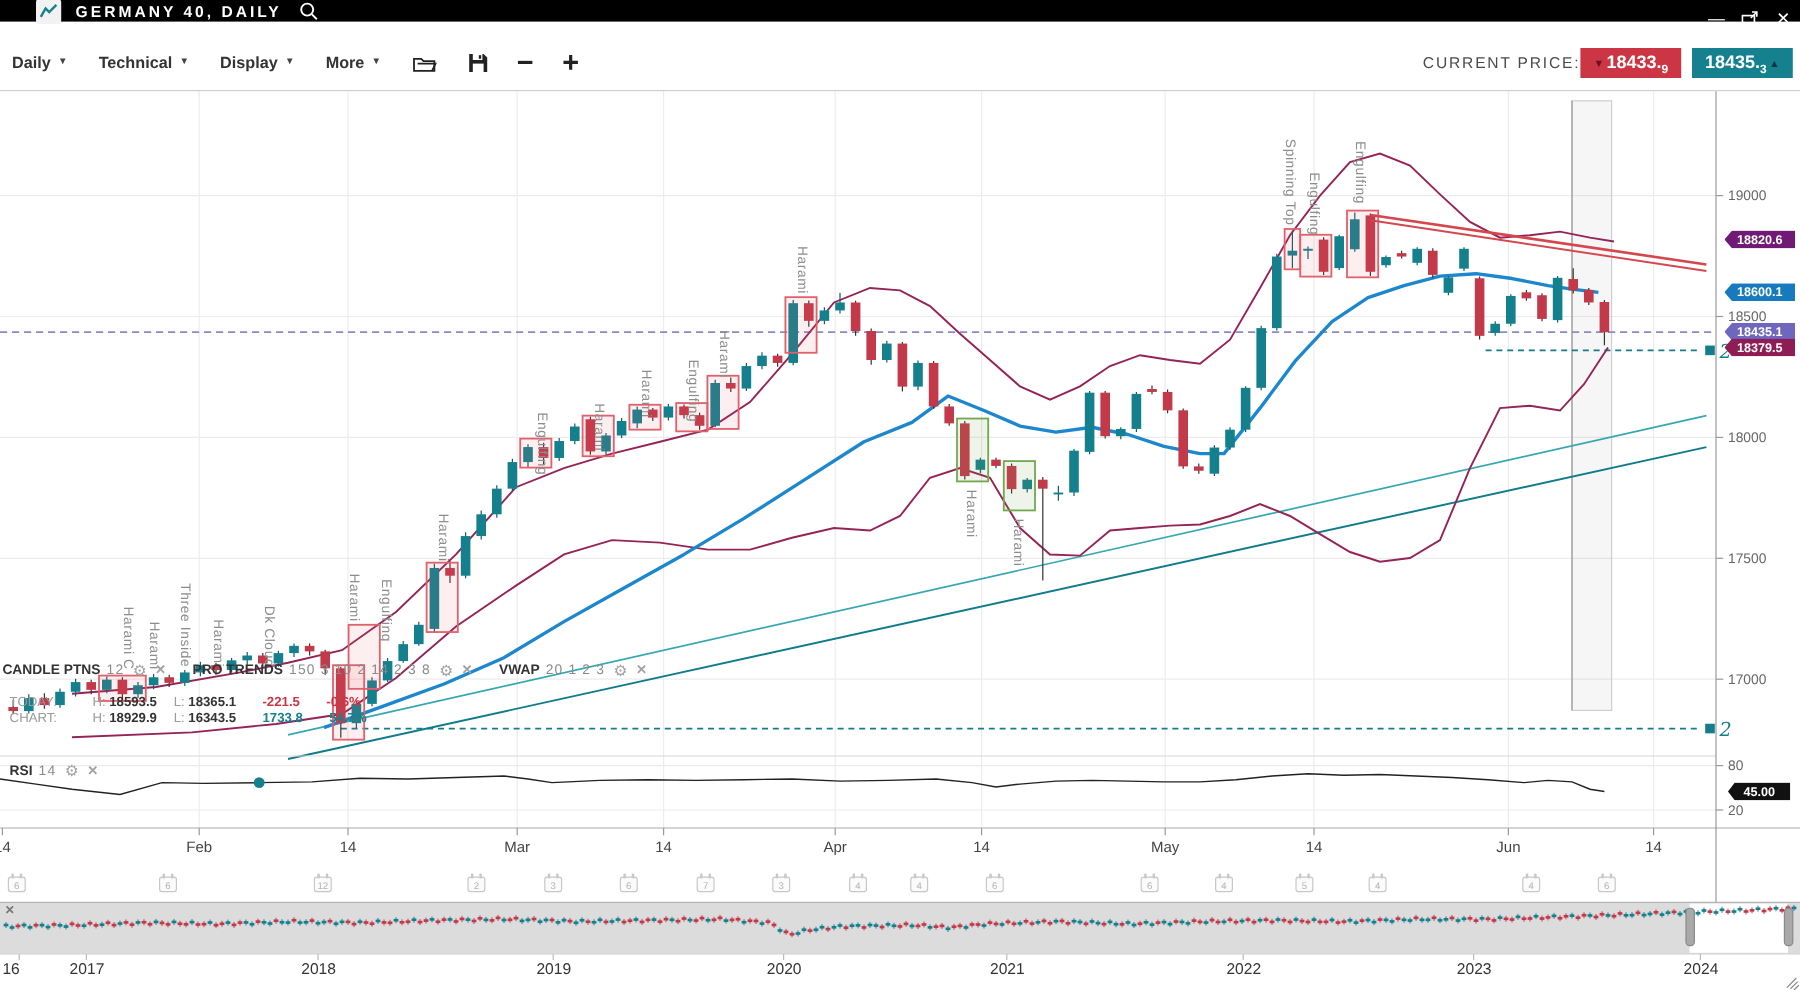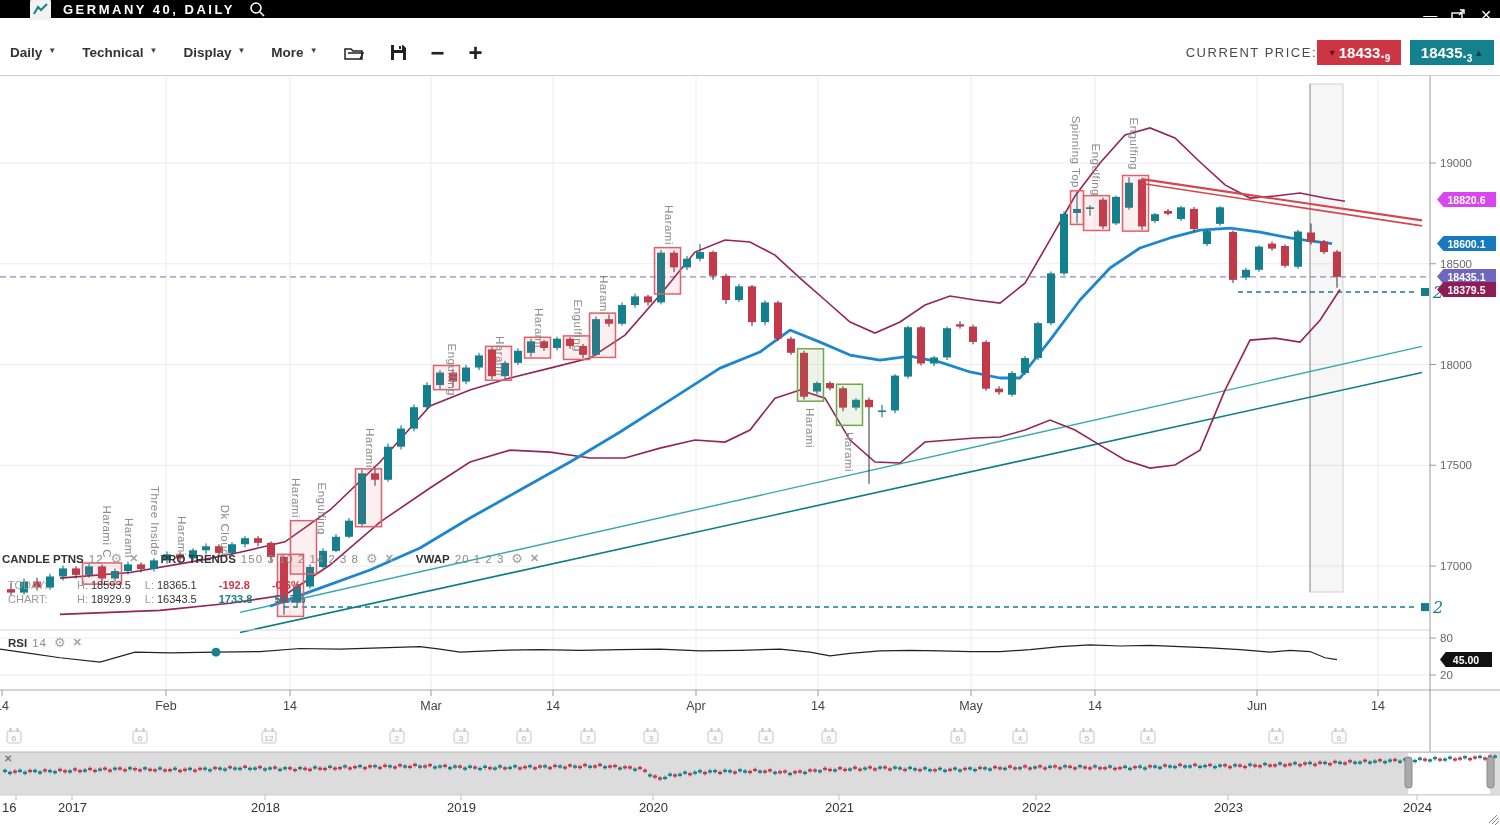--- a/index.html
+++ b/index.html
@@ -34,21 +34,21 @@
   .ovl{position:absolute;z-index:3;white-space:nowrap;}
   .ind-row{top:551px;left:2px;display:flex;align-items:center;font-size:11.5px;}
   .ind-name{font-weight:700;color:#333;}
   .ind-params{color:#8a8a8a;margin-left:5px;letter-spacing:1px;}
   .gear{color:#a3a3a3;font-size:13px;margin-left:7px;cursor:pointer;}
   .xicon{color:#a3a3a3;font-size:11px;font-weight:700;margin-left:7px;cursor:pointer;}
   .ind-gap{width:22px;}
   .statrow{left:8px;font-size:11px;color:#9a9a9a;display:flex;gap:0;}
   .statrow .lbl{width:55px;display:inline-block;}
   .statrow .k{color:#9a9a9a;margin-left:14px;}
-  .statrow .v{color:#333;font-weight:400;margin-left:3px;}
+  .statrow .v{color:#333;font-weight:700;margin-left:3px;}
   .statrow .neg{color:#cc3644;font-weight:700;margin-left:22px;}
   .statrow .pos{color:#16818e;font-weight:700;margin-left:22px;}
   .rsi-chip{top:635px;left:8px;display:flex;align-items:center;font-size:11.5px;}
   .nav-close{top:753px;left:4px;font-size:10px;color:#777;font-weight:700;cursor:pointer;}
   
   .badge{position:absolute;left:1437px;width:59px;height:15px;color:#fff;font-size:10.5px;font-weight:700;
     display:flex;align-items:center;justify-content:center;z-index:4;
     clip-path:polygon(0 50%,11% 0,100% 0,100% 100%,11% 100%);}
 </style>
 </head>
@@ -1196,21 +1196,21 @@
   <span class="gear">⚙</span>
   <span class="xicon">✕</span>
 </div>
 
 <div class="ovl statrow" style="top:579px">
   <span class="lbl">TODAY:</span>
   <span class="k">H:</span>
     <span class="v">18593.5</span>
   <span class="k">L:</span>
     <span class="v">18365.1</span>
-  <span class="neg">-192.8</span>
+  <span class="neg">-221.5</span>
   <span class="neg">-0.6%</span>
 </div>
 <div class="ovl statrow" style="top:593px">
   <span class="lbl">CHART:</span>
   <span class="k">H:</span>
     <span class="v">18929.9</span>
   <span class="k">L:</span>
     <span class="v">16343.5</span>
   <span class="pos">1733.8</span>
   <span class="pos">54.7%</span>
@@ -1218,17 +1218,17 @@
 
 <div class="ovl rsi-chip">
   <span class="ind-name">RSI</span>
   <span class="ind-params">14</span>
   <span class="gear">⚙</span>
   <span class="xicon">✕</span>
 </div>
 
 <div class="ovl nav-close">✕</div>
 
-<div class="badge" style="top:192px;background:#d946ef">18820.6</div>
+<div class="badge" style="top:192px;background:#701a75">18820.6</div>
 <div class="badge" style="top:236px;background:#187abe">18600.1</div>
 <div class="badge" style="top:269px;background:#6f66bd">18435.1</div>
 <div class="badge" style="top:282px;background:#8e1d55">18379.5</div>
 <div class="badge" style="top:652px;background:#111;width:52px;left:1440px">45.00</div>
 
 </body></html>

